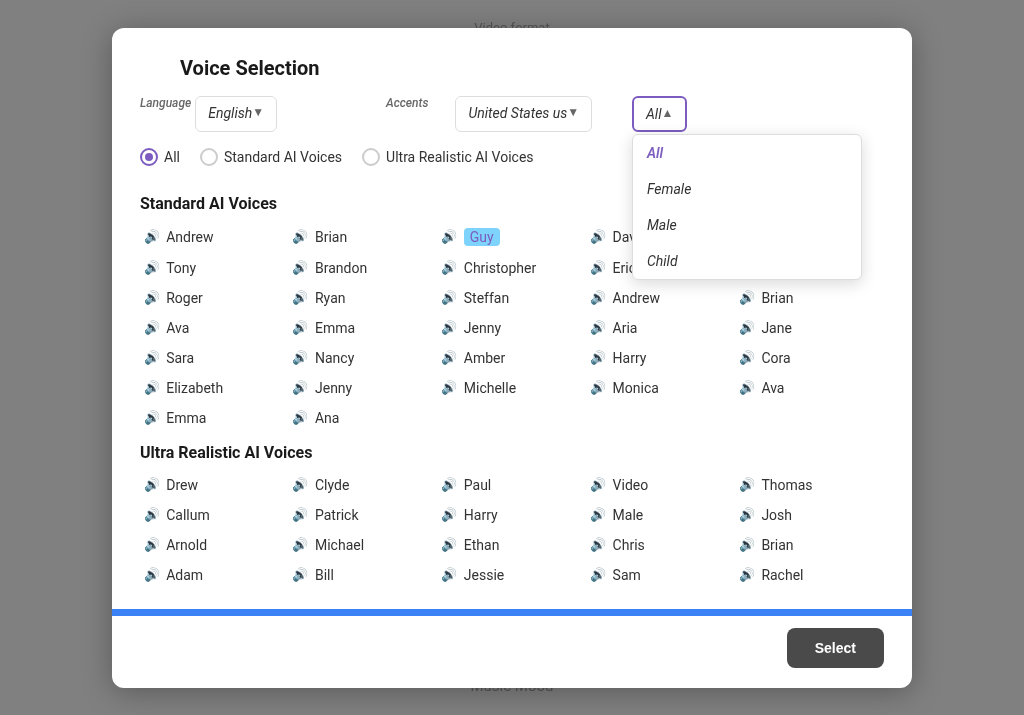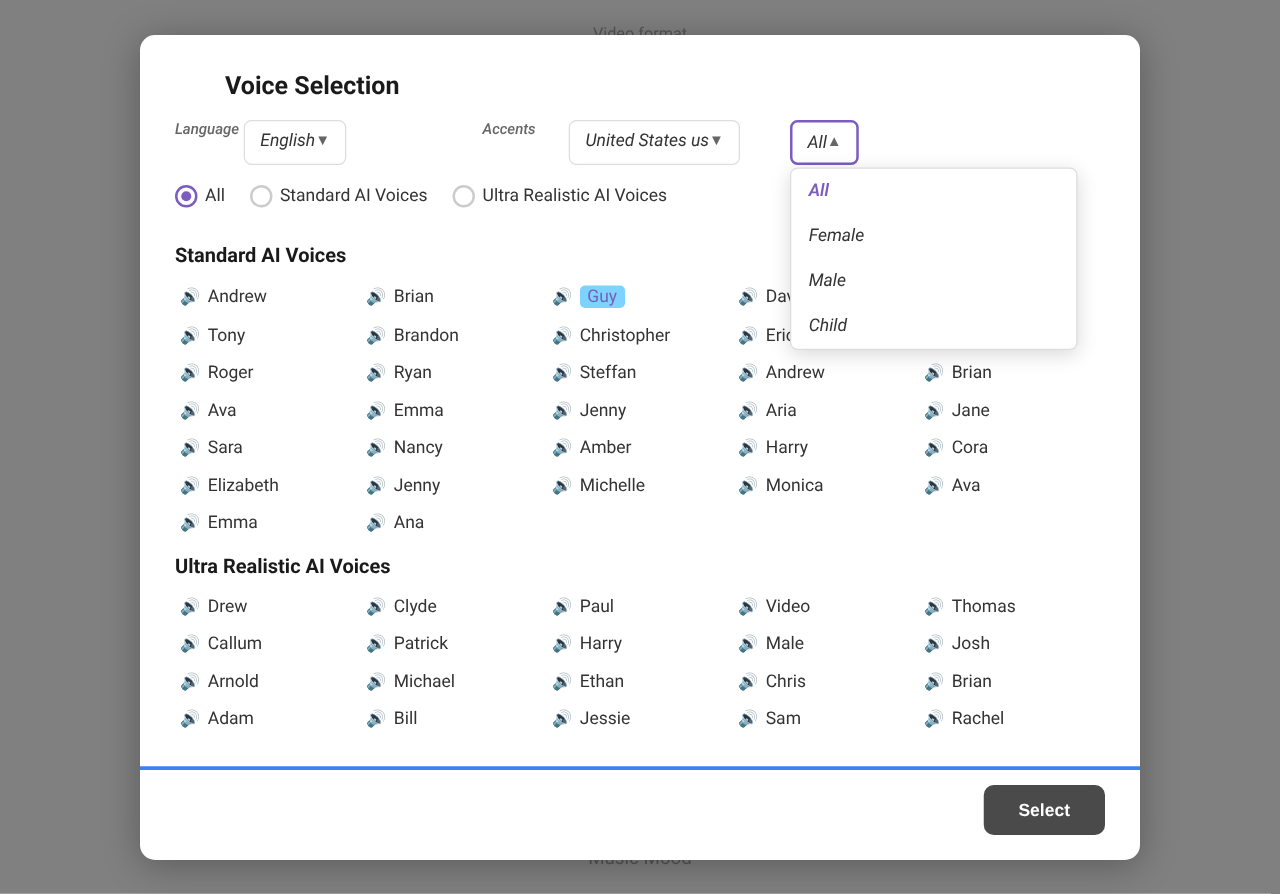--- a/index.html
+++ b/index.html
@@ -171,21 +171,21 @@
     .voice-name.highlighted {
       color: #7c5cbf;
       background: #7dd3fc;
       padding: 1px 6px;
       border-radius: 4px;
     }
     .modal-footer {
       padding: 12px 28px 20px 28px;
       display: flex;
       justify-content: flex-end;
-      border-top: 3px solid #3b82f6;
+      border-top: 7px solid #3b82f6;
     }
     .select-btn {
       background: #4a4a4a;
       color: #fff;
       border: none;
       border-radius: 8px;
       padding: 12px 28px;
       font-size: 14px;
       font-weight: 600;
       cursor: pointer;

